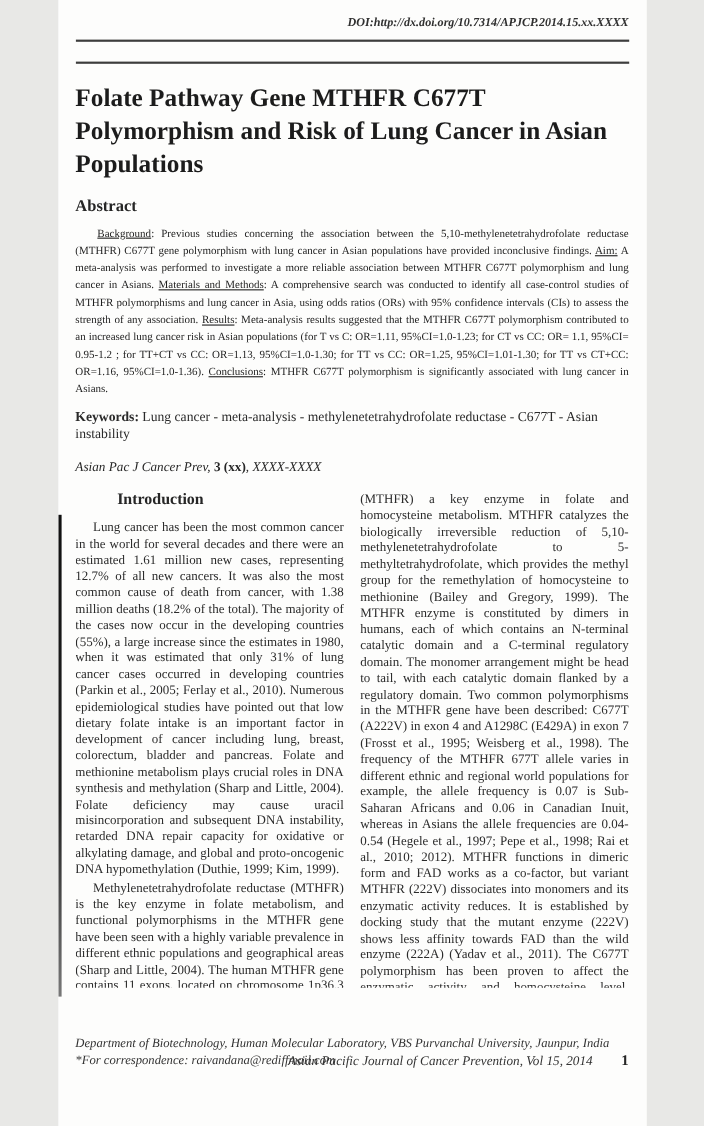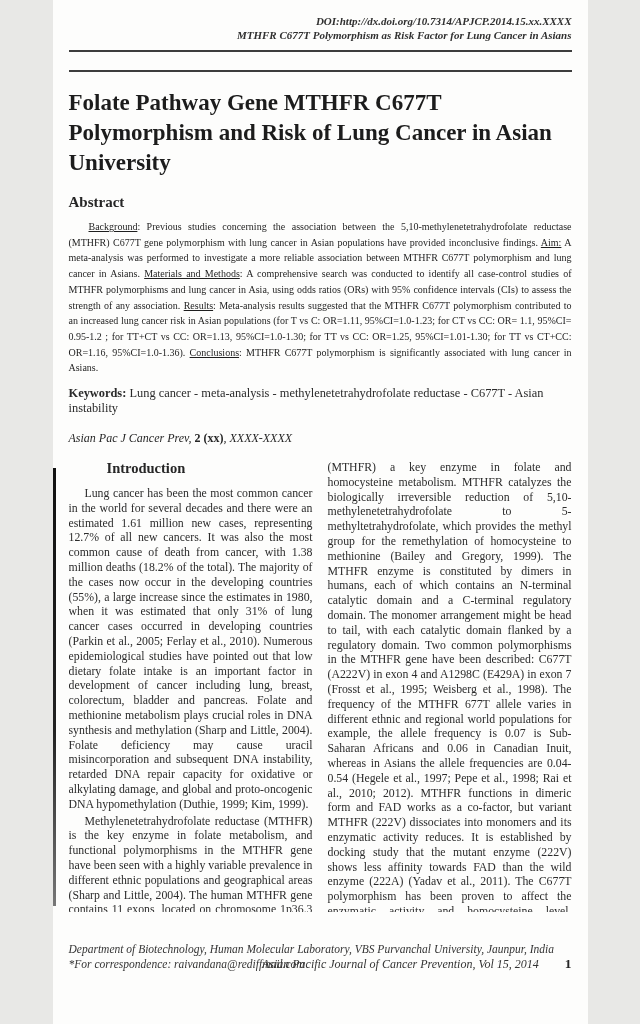--- a/index.html
+++ b/index.html
@@ -57,37 +57,36 @@
     position:absolute; left:0; top:468px; width:3px; height:438px;
     background:linear-gradient(to bottom,#111 0%,#222 60%,#777 100%);
   }
 </style>
 </head>
 <body>
 
 <div class="page">
 
   <div class="hdr-line">DOI:http://dx.doi.org/10.7314/APJCP.2014.15.xx.XXXX</div>
-  <div class="hdr-line">MTHFR C677T Polymorphism as Risk Factor for Lung Cancer in Asians</div>
 
   <hr class="rule rule1">
 
 
   <hr class="rule rule2">
 
-  <div class="title">Folate Pathway Gene MTHFR C677T Polymorphism and Risk of Lung Cancer in Asian University</div>
+  <div class="title">Folate Pathway Gene MTHFR C677T Polymorphism and Risk of Lung Cancer in Asian Populations</div>
 
 
   <div class="abs-heading">Abstract</div>
 
   <p class="abs-para"><span class="u">Background</span><span>: Previous studies concerning the association between the 5,10-methylenetetrahydrofolate reductase (MTHFR) C677T gene polymorphism with lung cancer in Asian populations have provided inconclusive findings. </span><span class="u">Aim:</span><span> A meta-analysis was performed to investigate a more reliable association between MTHFR C677T polymorphism and lung cancer in Asians. </span><span class="u">Materials and Methods</span><span>: A comprehensive search was conducted to identify all case-control studies of MTHFR polymorphisms and lung cancer in Asia, using odds ratios (ORs) with 95% confidence intervals (CIs) to assess the strength of any association. </span><span class="u">Results</span><span>: Meta-analysis results suggested that the MTHFR C677T polymorphism contributed to an increased lung cancer risk in Asian populations (for T vs C: OR=1.11, 95%CI=1.0-1.23; for CT vs CC: OR= 1.1, 95%CI= 0.95-1.2 ; for TT+CT vs CC: OR=1.13, 95%CI=1.0-1.30; for TT vs CC: OR=1.25, 95%CI=1.01-1.30; for TT vs CT+CC: OR=1.16, 95%CI=1.0-1.36). </span><span class="u">Conclusions</span><span>: MTHFR C677T polymorphism is significantly associated with lung cancer in Asians.</span></p>
 
   <div class="kw"><span class="b">Keywords:</span><span> Lung cancer - meta-analysis - methylenetetrahydrofolate reductase -  C677T - Asian instability</span></div>
 
-  <div class="citation"><span>Asian Pac J Cancer Prev, </span><span class="vol">2 (xx)</span><span>, XXXX-XXXX</span></div>
+  <div class="citation"><span>Asian Pac J Cancer Prev, </span><span class="vol">3 (xx)</span><span>, XXXX-XXXX</span></div>
 
   <div class="cols">
     <div class="col">
       <div class="intro-h">Introduction</div>
       <p class="body-p indent">Lung cancer has been the most common cancer in the world for several decades and there were an estimated 1.61 million new cases, representing 12.7% of all new cancers. It was also the most common cause of death from cancer, with 1.38 million deaths (18.2% of the total). The majority of the cases now occur in the developing countries (55%), a large increase since the estimates in 1980, when it was estimated that only 31% of lung cancer cases occurred in developing countries (Parkin et al., 2005; Ferlay et al., 2010). Numerous epidemiological studies have pointed out that low dietary folate intake is an important factor in development of cancer including lung, breast, colorectum, bladder and pancreas. Folate and methionine metabolism plays crucial roles in DNA synthesis and methylation (Sharp and Little, 2004). Folate deficiency may cause uracil misincorporation and subsequent DNA instability, retarded DNA repair capacity for oxidative or alkylating damage, and global and proto-oncogenic DNA hypomethylation (Duthie, 1999; Kim, 1999).</p>
       <p class="body-p indent">Methylenetetrahydrofolate reductase (MTHFR) is the key enzyme in folate metabolism, and functional polymorphisms in the MTHFR gene have been seen with a highly variable prevalence in different ethnic populations and geographical areas (Sharp and Little, 2004). The human MTHFR gene contains 11 exons, located on chromosome 1p36.3 (Goyette et al., 1994, 1998), and encodes methylenetetrahydrofolate reductase</p>
     </div>
     <div class="col">
       <p class="body-p">(MTHFR) a key enzyme in folate and homocysteine metabolism. MTHFR catalyzes the biologically irreversible reduction of 5,10-methylenetetrahydrofolate to 5-methyltetrahydrofolate, which provides the methyl group for the remethylation of homocysteine to methionine (Bailey and Gregory, 1999). The MTHFR enzyme is constituted by dimers in humans, each of which contains an N-terminal catalytic domain and a C-terminal regulatory domain. The monomer arrangement might be head to tail, with each catalytic domain flanked by a regulatory domain. Two common polymorphisms in the MTHFR gene have been described: C677T (A222V) in exon 4 and A1298C (E429A) in exon 7 (Frosst et al., 1995; Weisberg et al., 1998). The frequency of the MTHFR 677T allele varies in different ethnic and regional world populations for example, the allele frequency is 0.07 is Sub-Saharan Africans and 0.06 in Canadian Inuit, whereas in Asians the allele frequencies are 0.04-0.54 (Hegele et al., 1997; Pepe et al., 1998; Rai et al., 2010; 2012). MTHFR functions in dimeric form and FAD works as a co-factor, but variant MTHFR (222V) dissociates into monomers and its enzymatic activity reduces. It is established by docking study that the mutant enzyme (222V) shows less affinity towards FAD than the wild enzyme (222A) (Yadav et al., 2011). The C677T polymorphism has been proven to affect the enzymatic activity and homocysteine level. Considering that methylation abnormalities appear to be important for the pathogenesis of many cancer types, many authors have examined the association between</p>
     </div>

